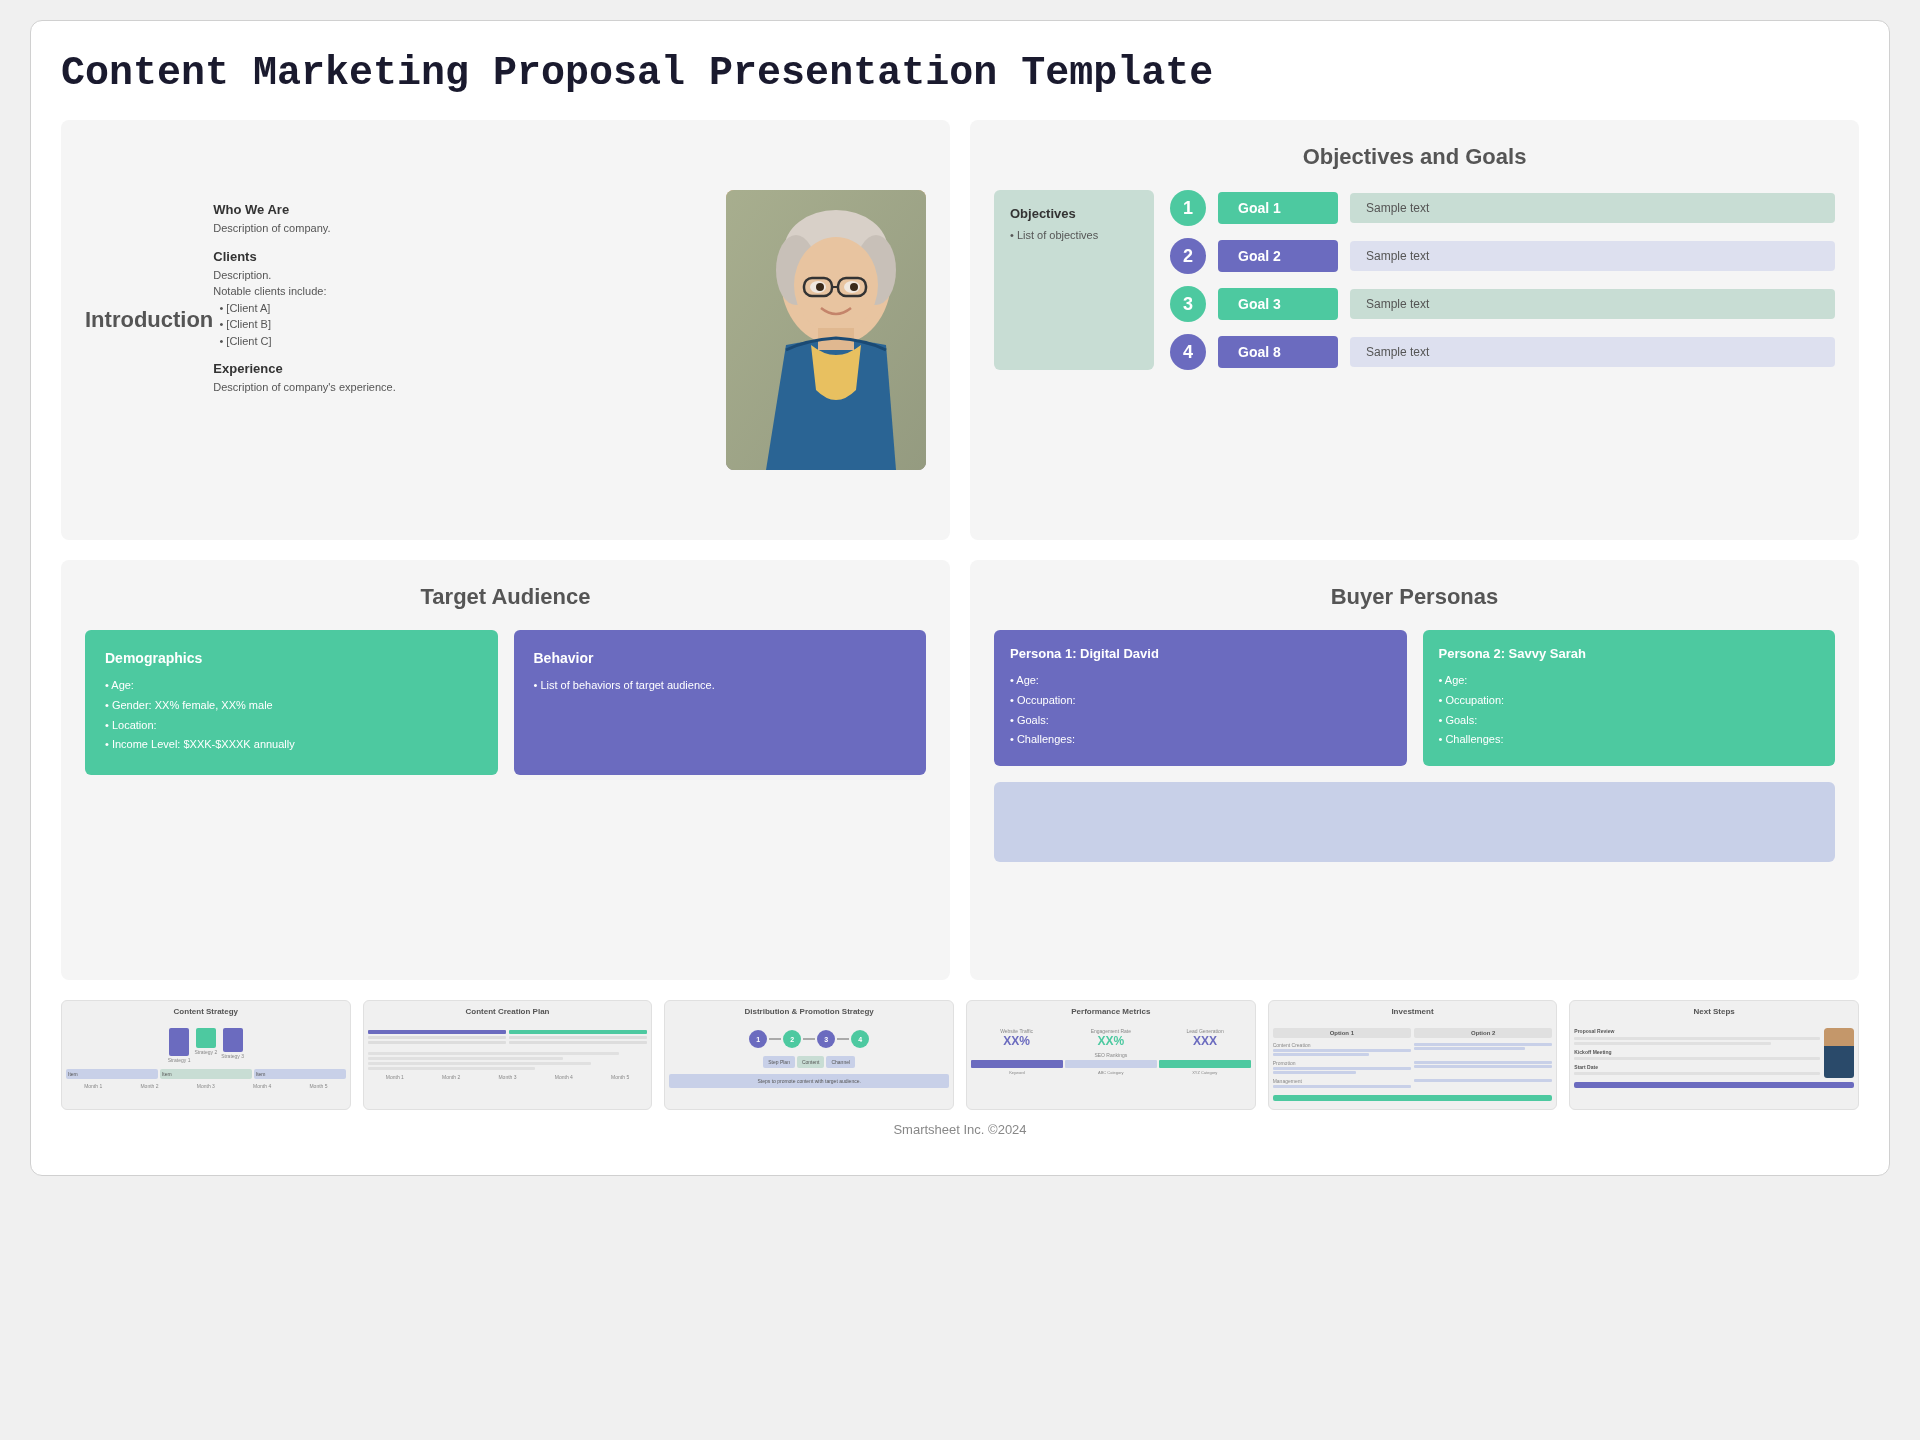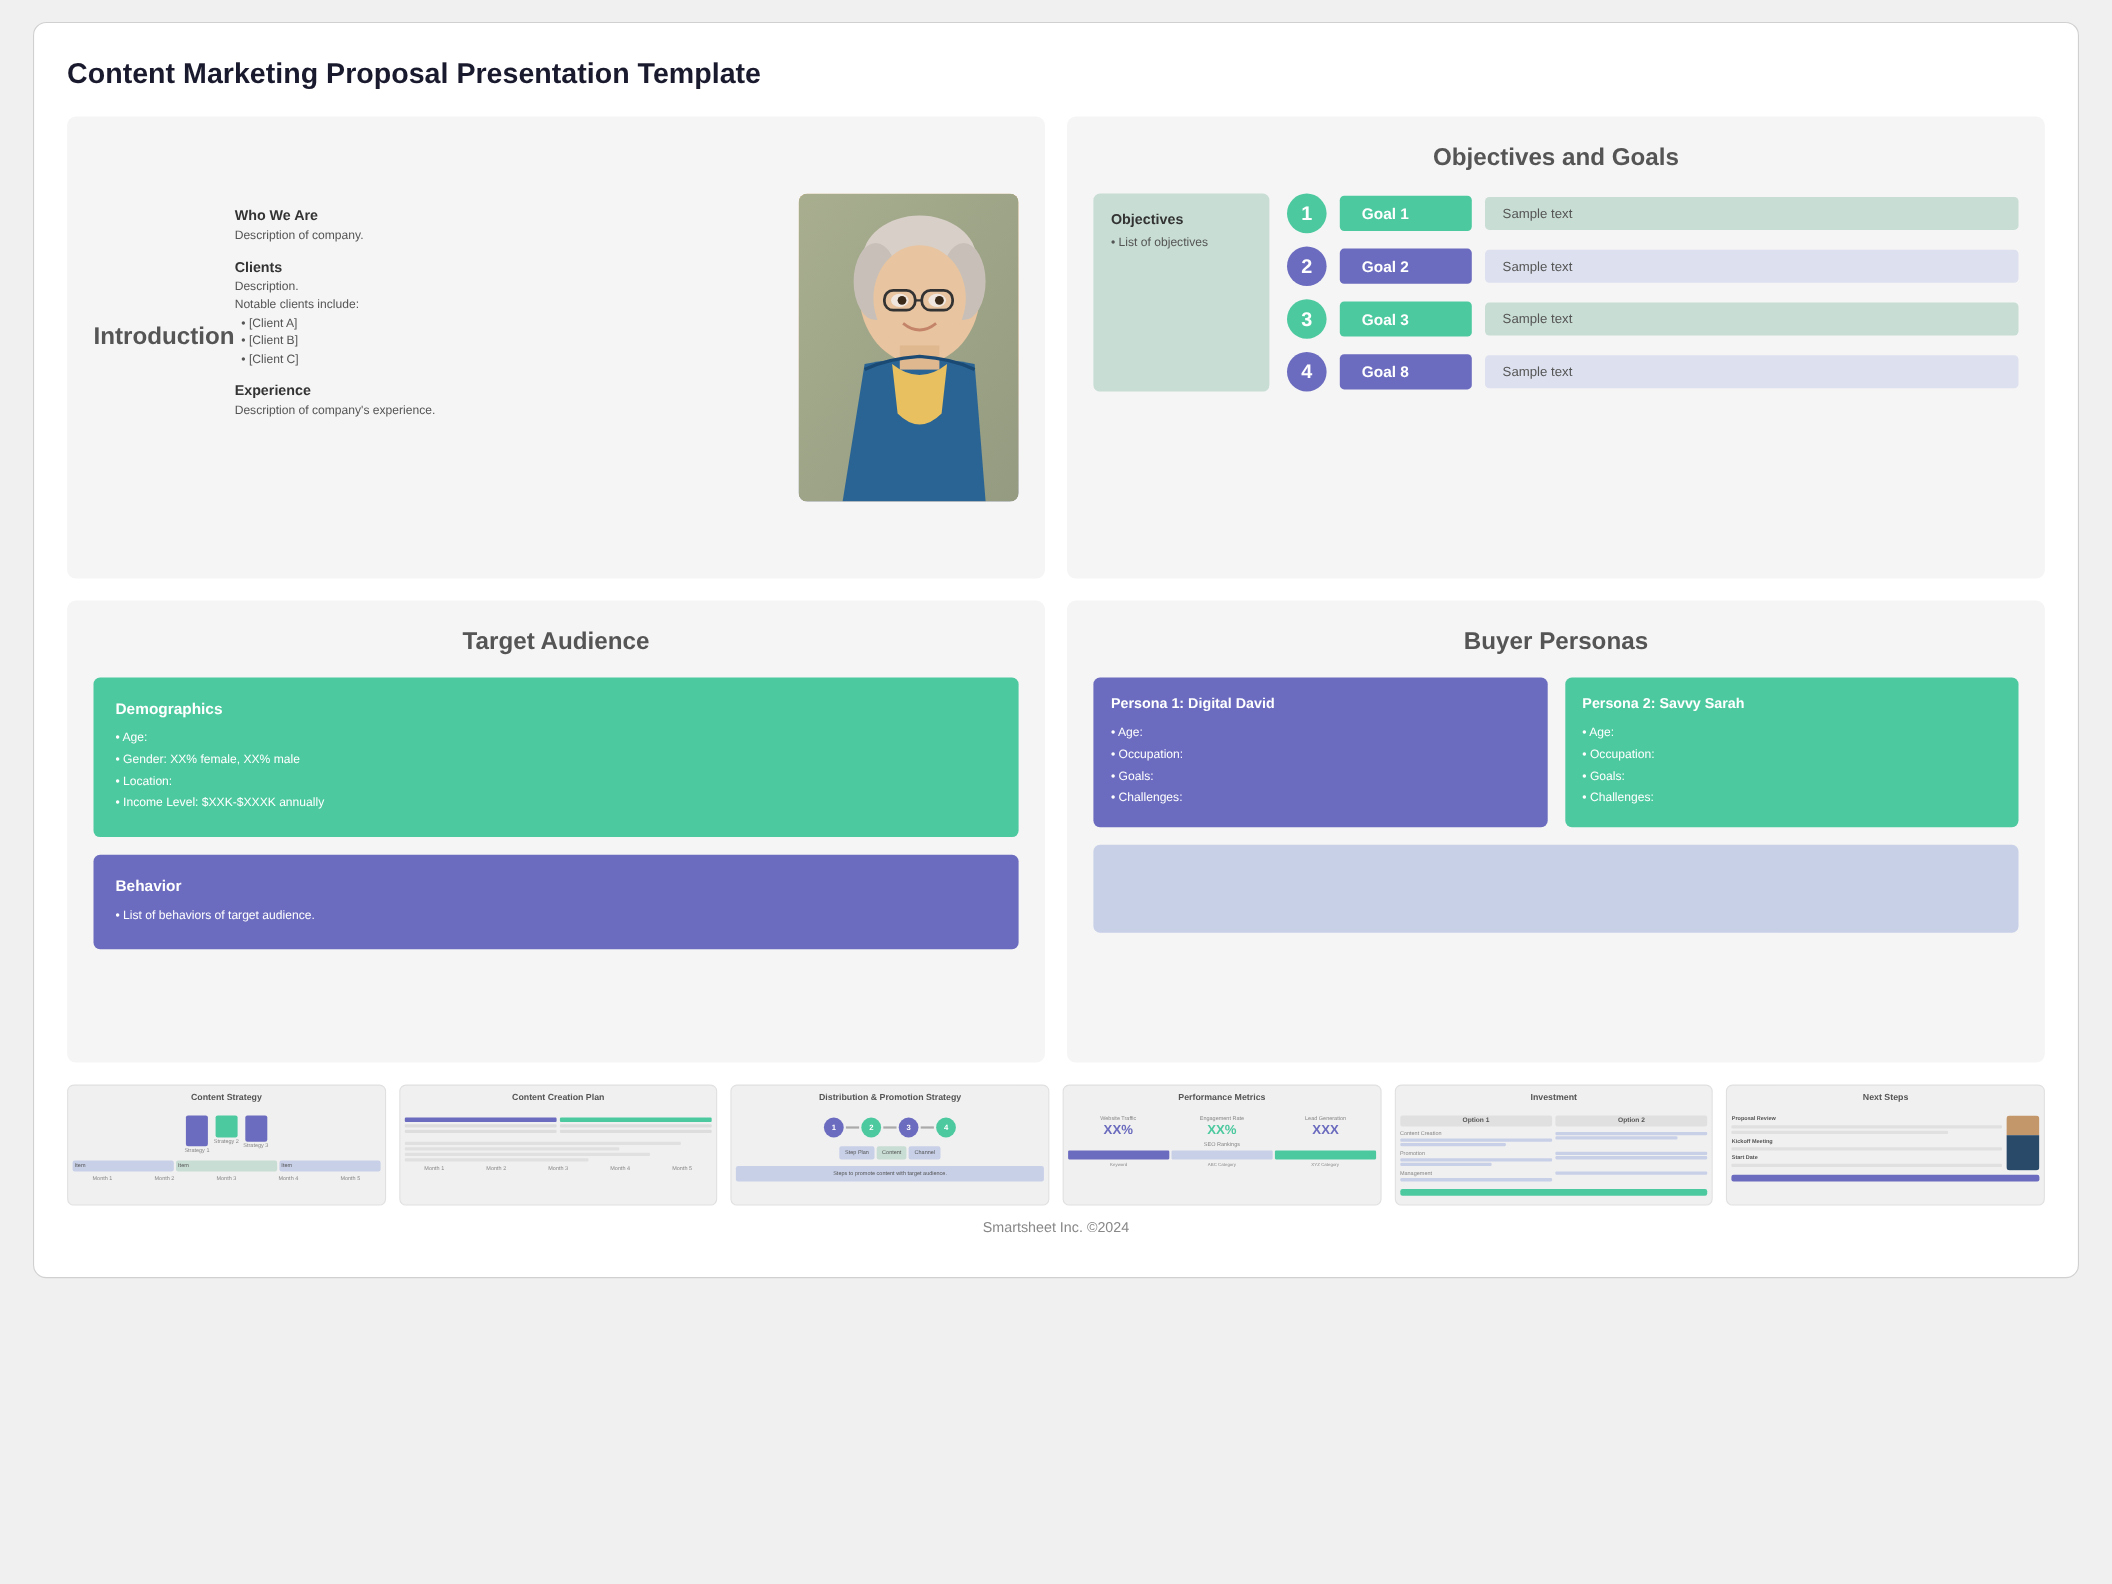--- a/index.html
+++ b/index.html
@@ -12,25 +12,25 @@
     }
     .main-container {
       width: 1860px;
       margin: 20px auto;
       background: #ffffff;
       border-radius: 12px;
       border: 1px solid #d0d0d0;
       padding: 30px;
     }
     .page-title {
-      font-size: 26px;
+      font-size: 40px;
       font-weight: 900;
       color: #1a1a2e;
       margin-bottom: 24px;
-      font-family: Liberation Sans, sans-serif;
+      font-family: Liberation Mono, monospace;
     }
     .grid-top {
       display: grid;
       grid-template-columns: 1fr 1fr;
       gap: 20px;
       margin-bottom: 20px;
     }
     .grid-bottom {
       display: grid;
       grid-template-columns: 1fr 1fr;
@@ -165,21 +165,20 @@
       border-radius: 4px;
       font-size: 12px;
       color: #555;
       flex: 1;
     }
     .goal-text.teal-bg { background: #c8ddd4; }
     .audience-content {
       display: flex;
       gap: 16px;
       margin-top: 16px;
-      flex-direction: column;
     }
     .demographics-box {
       flex: 1;
       background: #4dc9a0;
       border-radius: 6px;
       padding: 20px;
     }
     .behavior-box {
       flex: 1;
       background: #6b6bbf;

